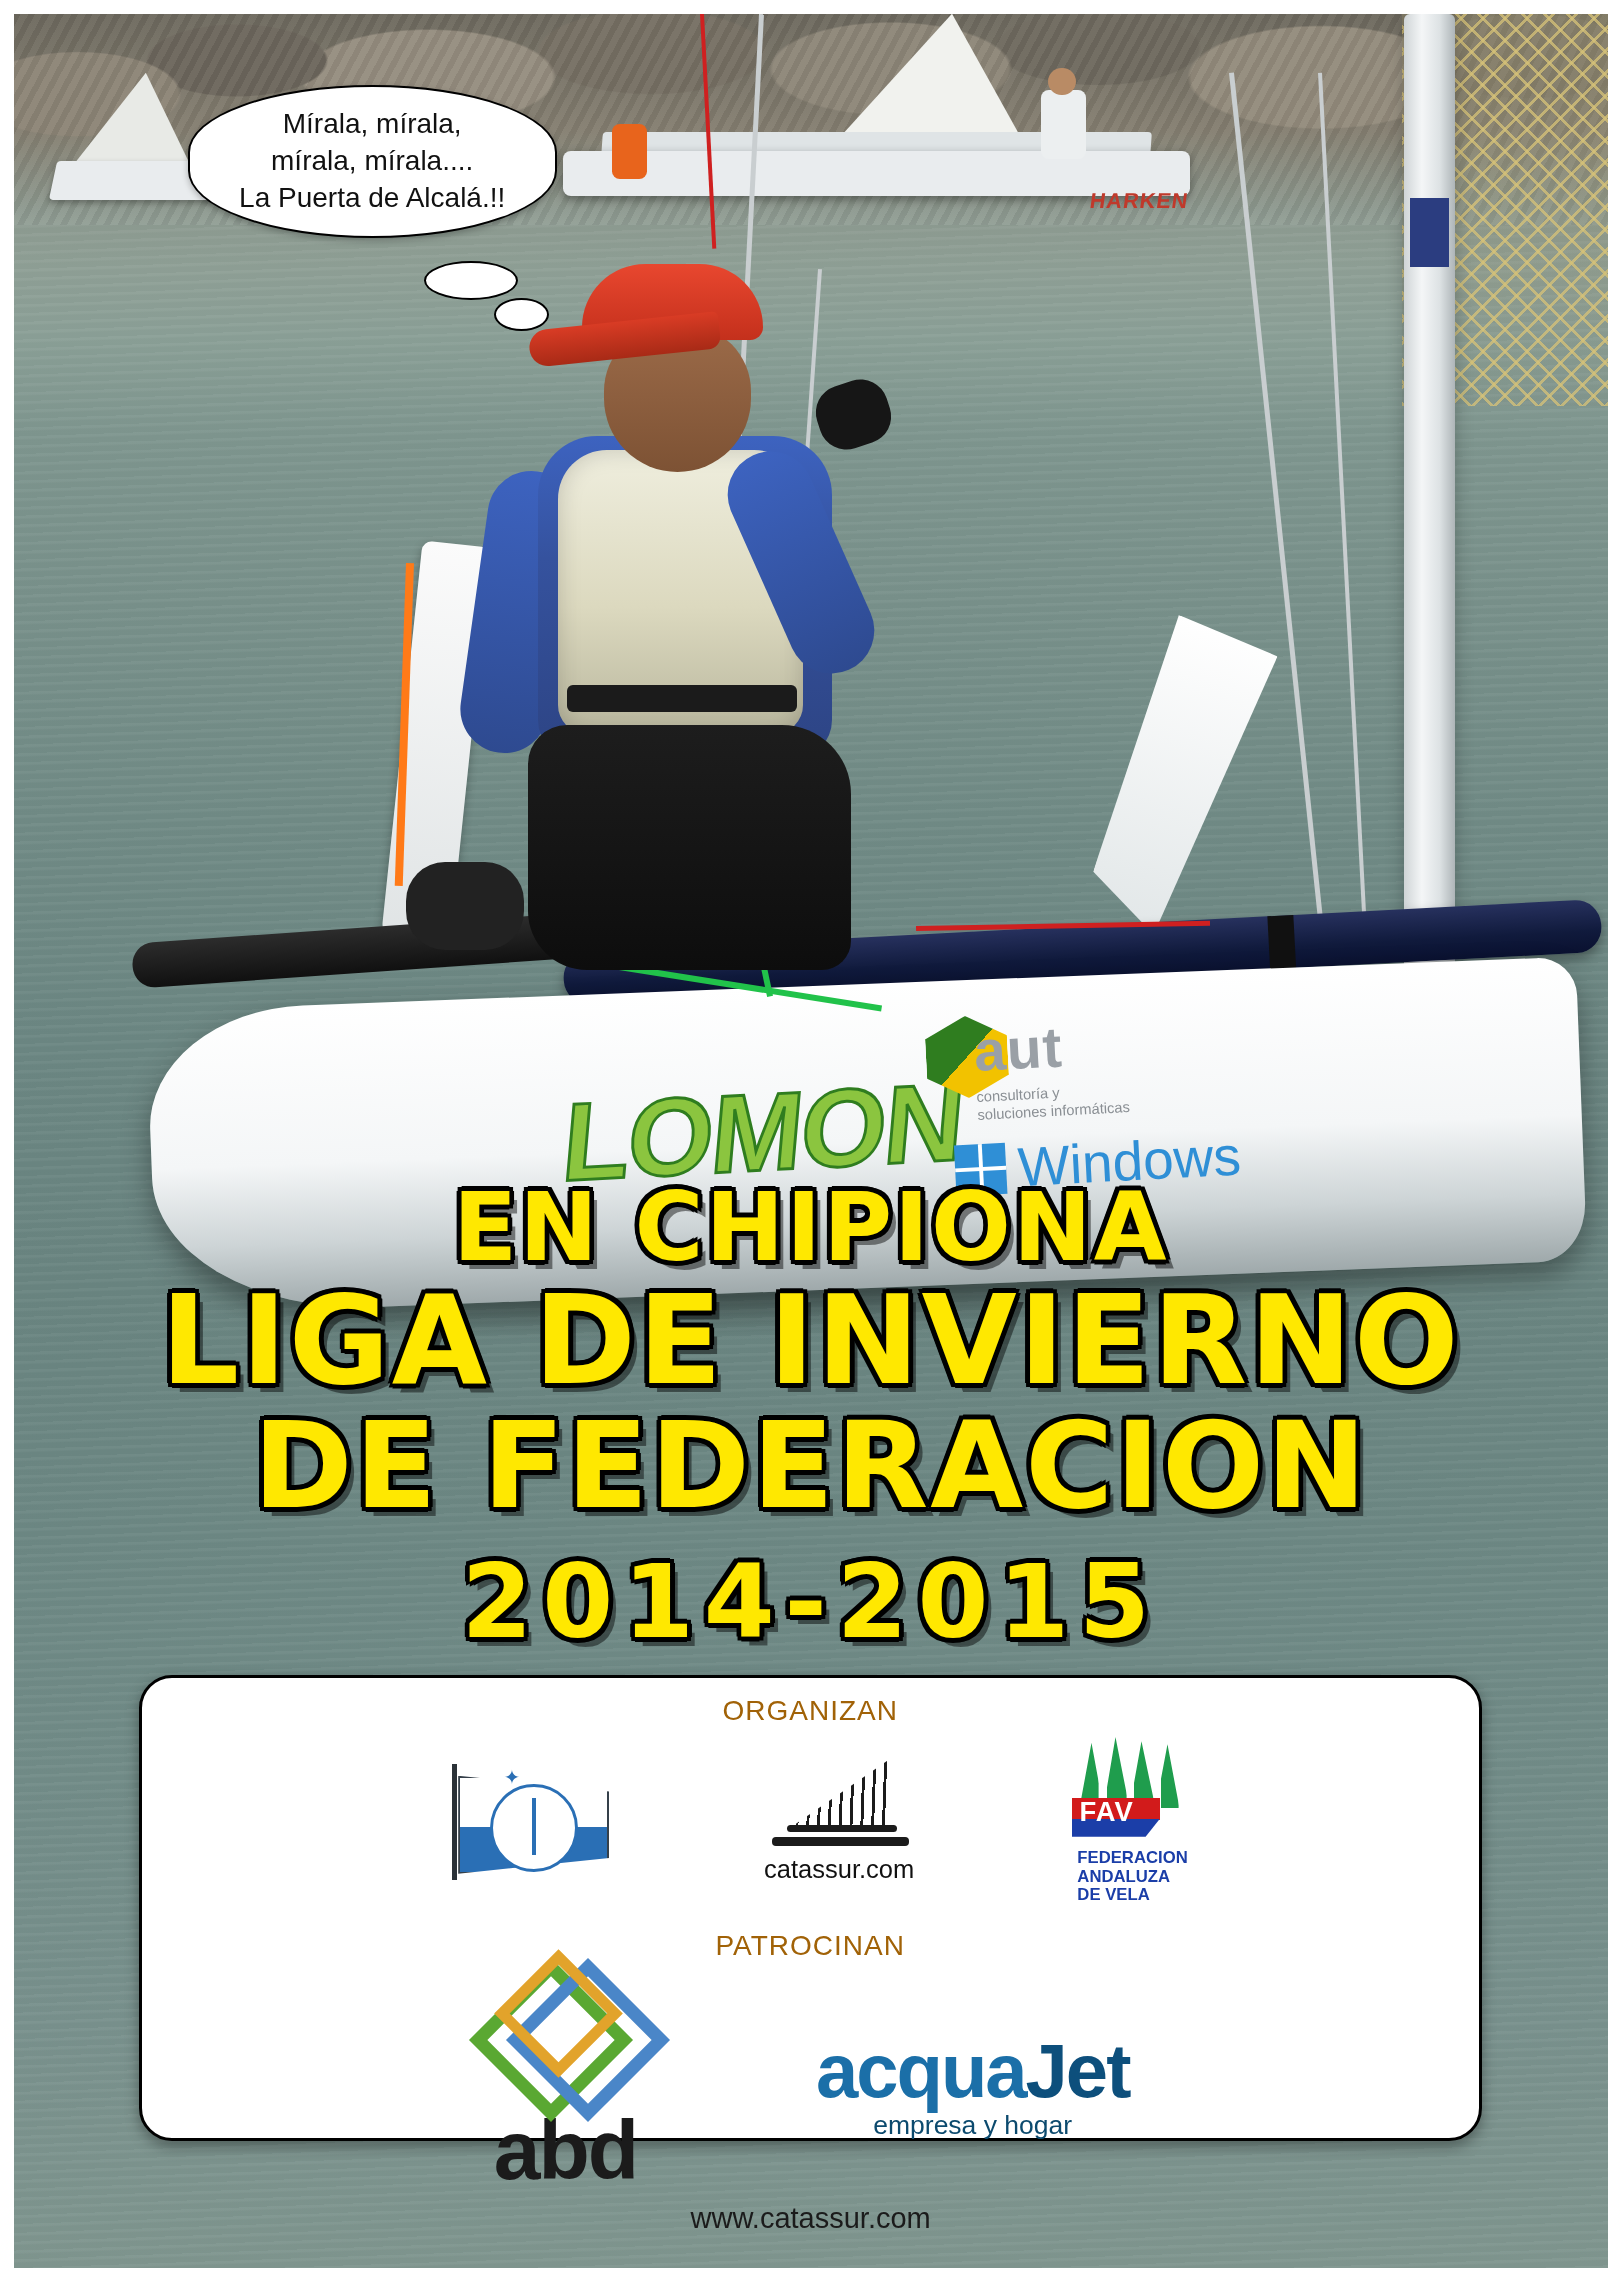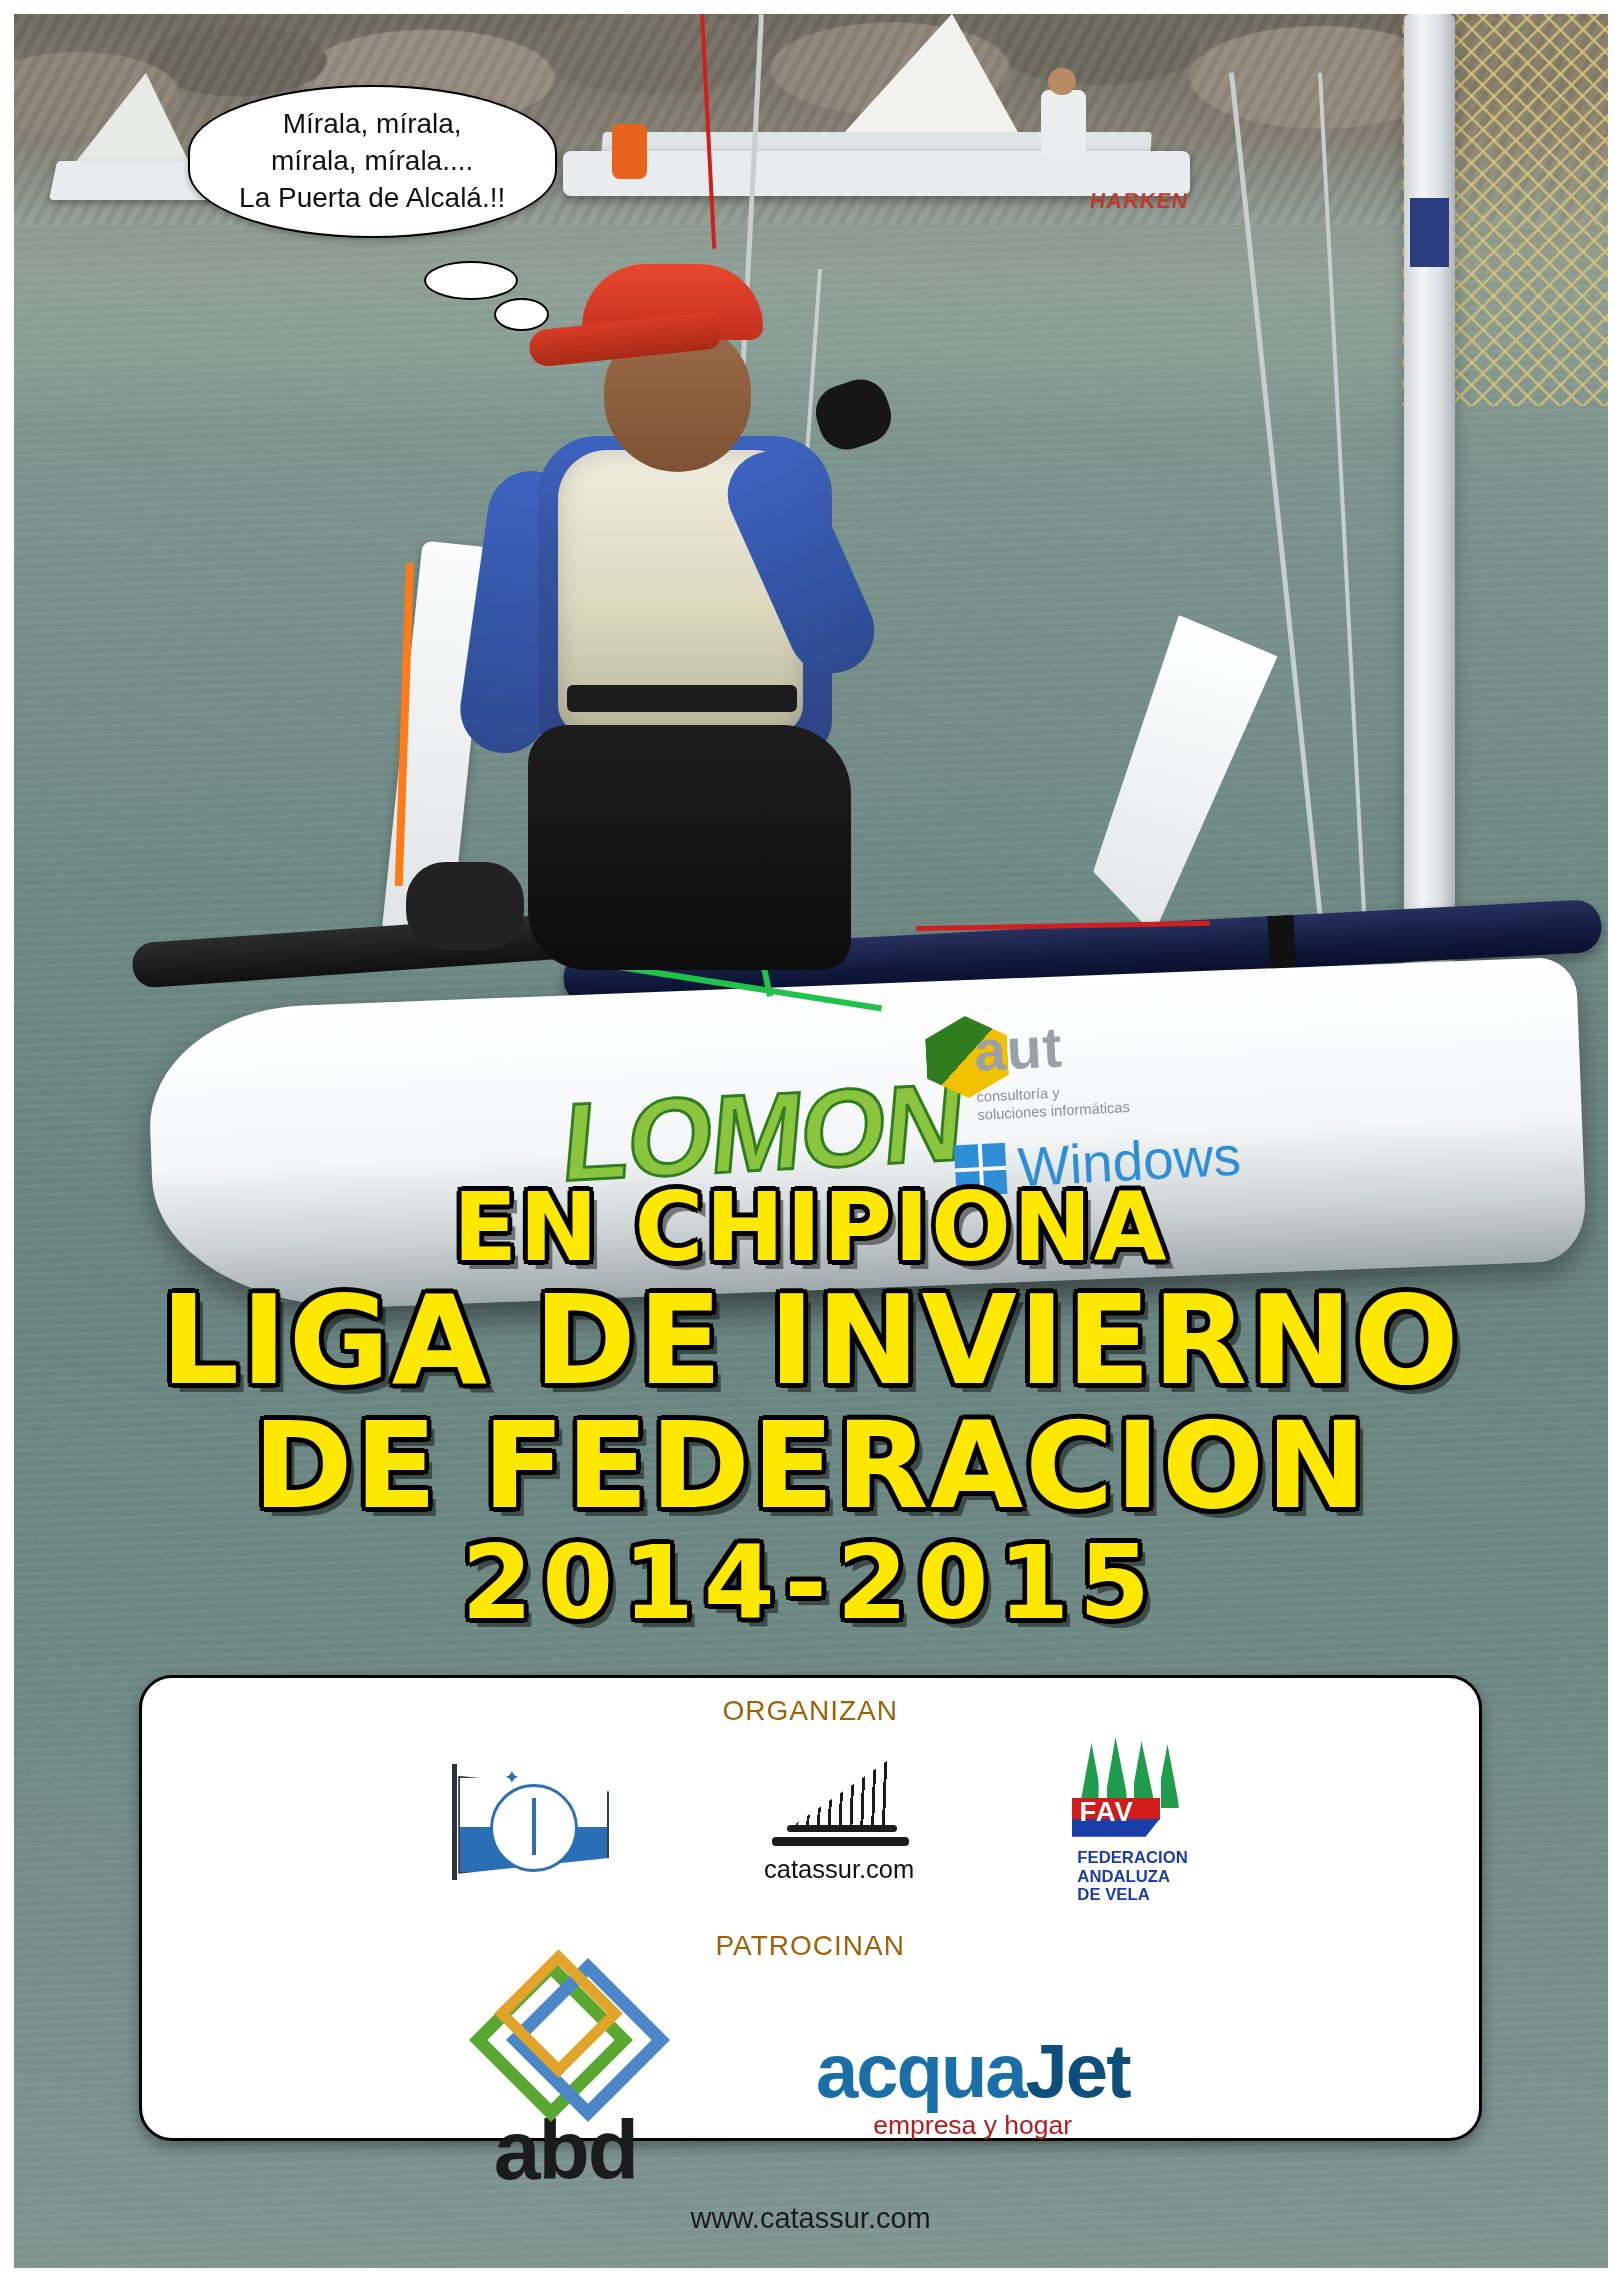--- a/index.html
+++ b/index.html
@@ -347,21 +347,21 @@
     line-height: 1.02;
     text-shadow:
       -3.9px -3.9px 0 #000, 3.9px -3.9px 0 #000, -3.9px 3.9px 0 #000, 3.9px 3.9px 0 #000,
       -4.9px 0 0 #000, 4.9px 0 0 #000, 0 -4.9px 0 #000, 0 4.9px 0 #000,
       7.8px 8.8px 0 rgba(0,0,0,.45);
     margin: 0;
   }
   .hl-1 { font-size: 94px; }
   .hl-2 { font-size: 123px; margin-top: 2px; }
   .hl-3 { font-size: 120px; margin-top: 2px; }
-  .hl-4 { font-size: 102px; margin-top: 4px; letter-spacing: 9.8px; }
+  .hl-4 { font-size: 102px; margin-top: 23px; letter-spacing: 9.8px; }
 
   
   .sponsors {
     position: absolute;
     left: 125px;
     top: 1661px;
     width: 1343px;
     height: 466px;
     background: #ffffff;
     border: 3.9px solid #000;
@@ -445,21 +445,21 @@
   }
   .abd-mark .sq.green { left: 2px; top: 13.7px; border-color:#5aa832; }
   .abd-mark .sq.blue { left: 39px; top: 13.7px; border-color:#4a86c8; }
   .abd-mark .sq.gold { left: 21.6px; top: 0px; border-color:#e2a32b; width:69px; height:69px; border-width:11.8px; }
   .abd-text { font: 900 84px "Liberation Sans", sans-serif; color:#1b1b1b; letter-spacing:-2px; }
 
   
   .acqua { text-align:left; }
   .acqua-text { font: 700 76px "Liberation Sans", sans-serif; color:#1b6fa8; letter-spacing:-2px; }
   .acqua-text .jt { color:#0d4f7c; }
-  .acqua-sub { font-size: 26.5px; color:#b91c1c; margin-top: -3.9px; }
+  .acqua-sub { font-size: 26.5px; color:#0c4a6e; margin-top: -3.9px; }
 
   
   .footer {
     position: absolute;
     left: 0; right: 0;
     bottom: 33px;
     text-align: center;
     font-size: 29px;
     color: #1b1b1b;
   }

